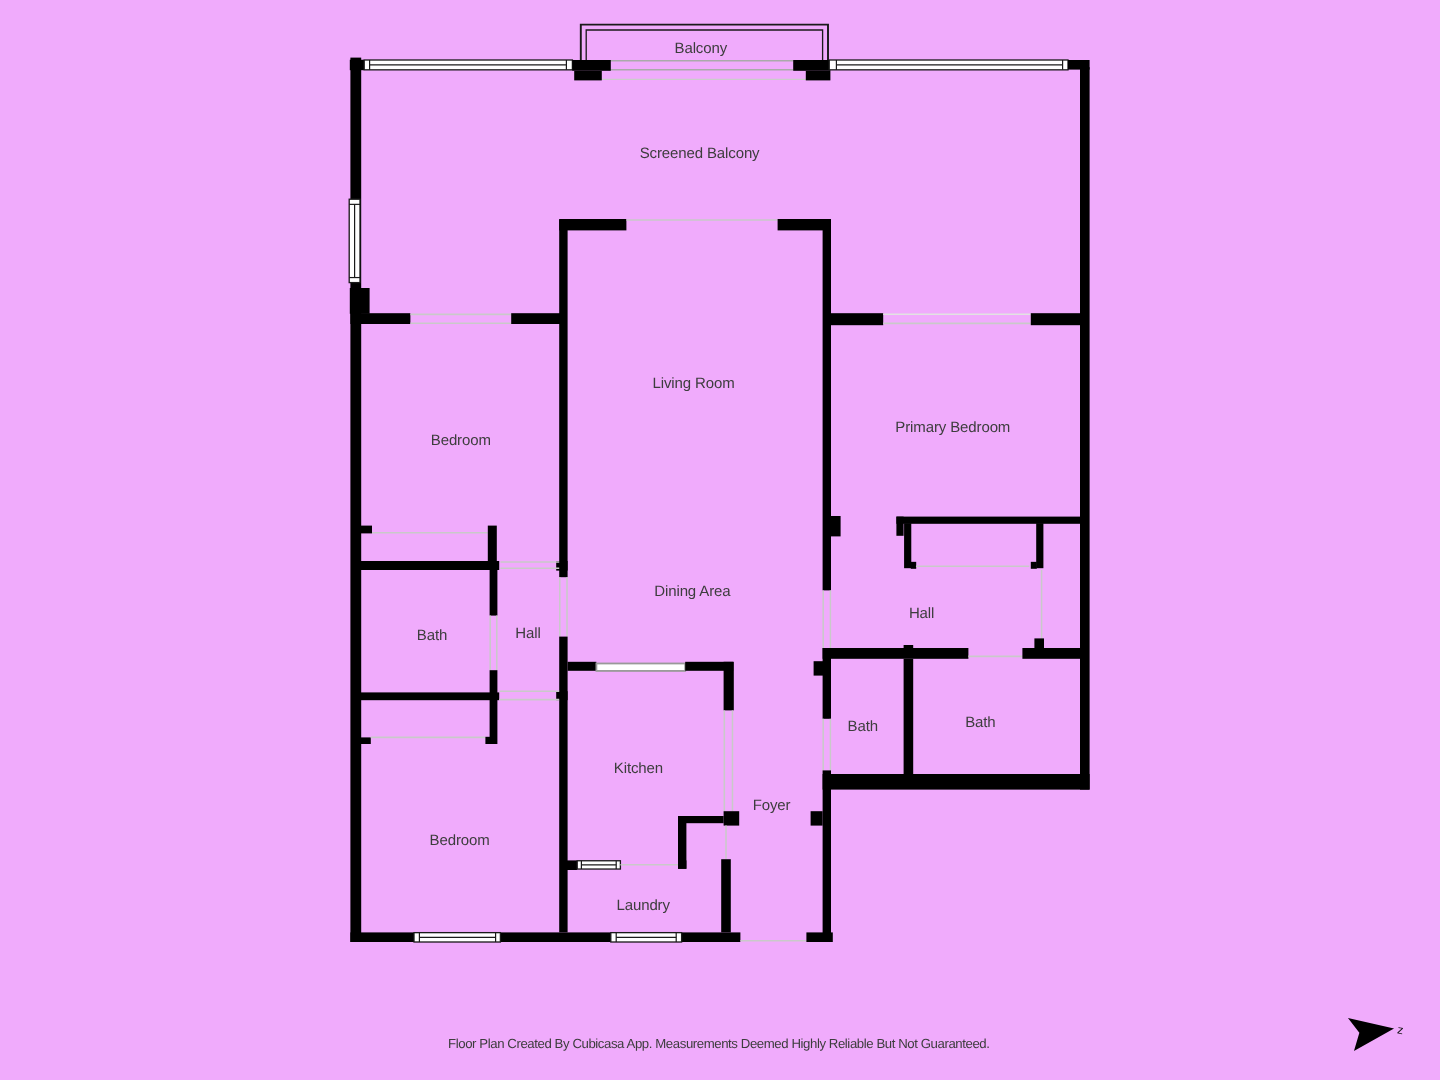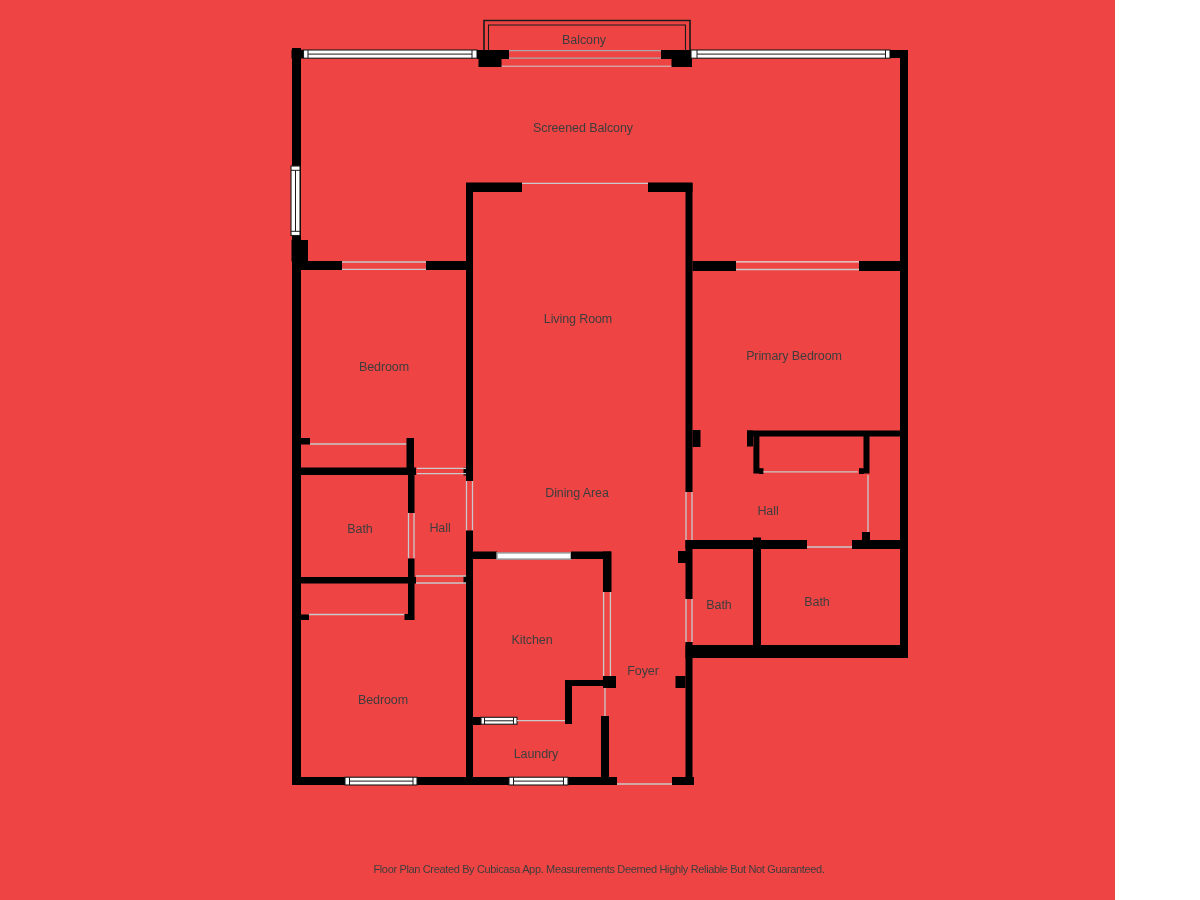--- a/index.html
+++ b/index.html
@@ -1,16 +1,16 @@
 <!DOCTYPE html>
 <html><head>
 <meta charset="utf-8">
 <style>
   html,body{margin:0;padding:0;background:#fff;}
-  #page{position:relative;width:1115px;height:900px;background:#ef4444;overflow:hidden;
+  #page{position:relative;width:1200px;height:900px;background:#f0abfc;overflow:hidden;
         font-family:"Liberation Sans", sans-serif;}
   svg{position:absolute;left:0;top:0;filter:brightness(1);}
   .lbl{fill:#3d3d3d;font-family:"Liberation Sans",sans-serif;font-size:12.5px;letter-spacing:-0.1px;}
   .w{fill:#000;}
   .op{stroke:#c9c9c9;stroke-width:1.3;}
   .win{fill:#fff;stroke:#1a1a1a;stroke-width:1.1;}
   .wl{stroke:#1a1a1a;stroke-width:1;}
 </style>
 </head>
 <body>

